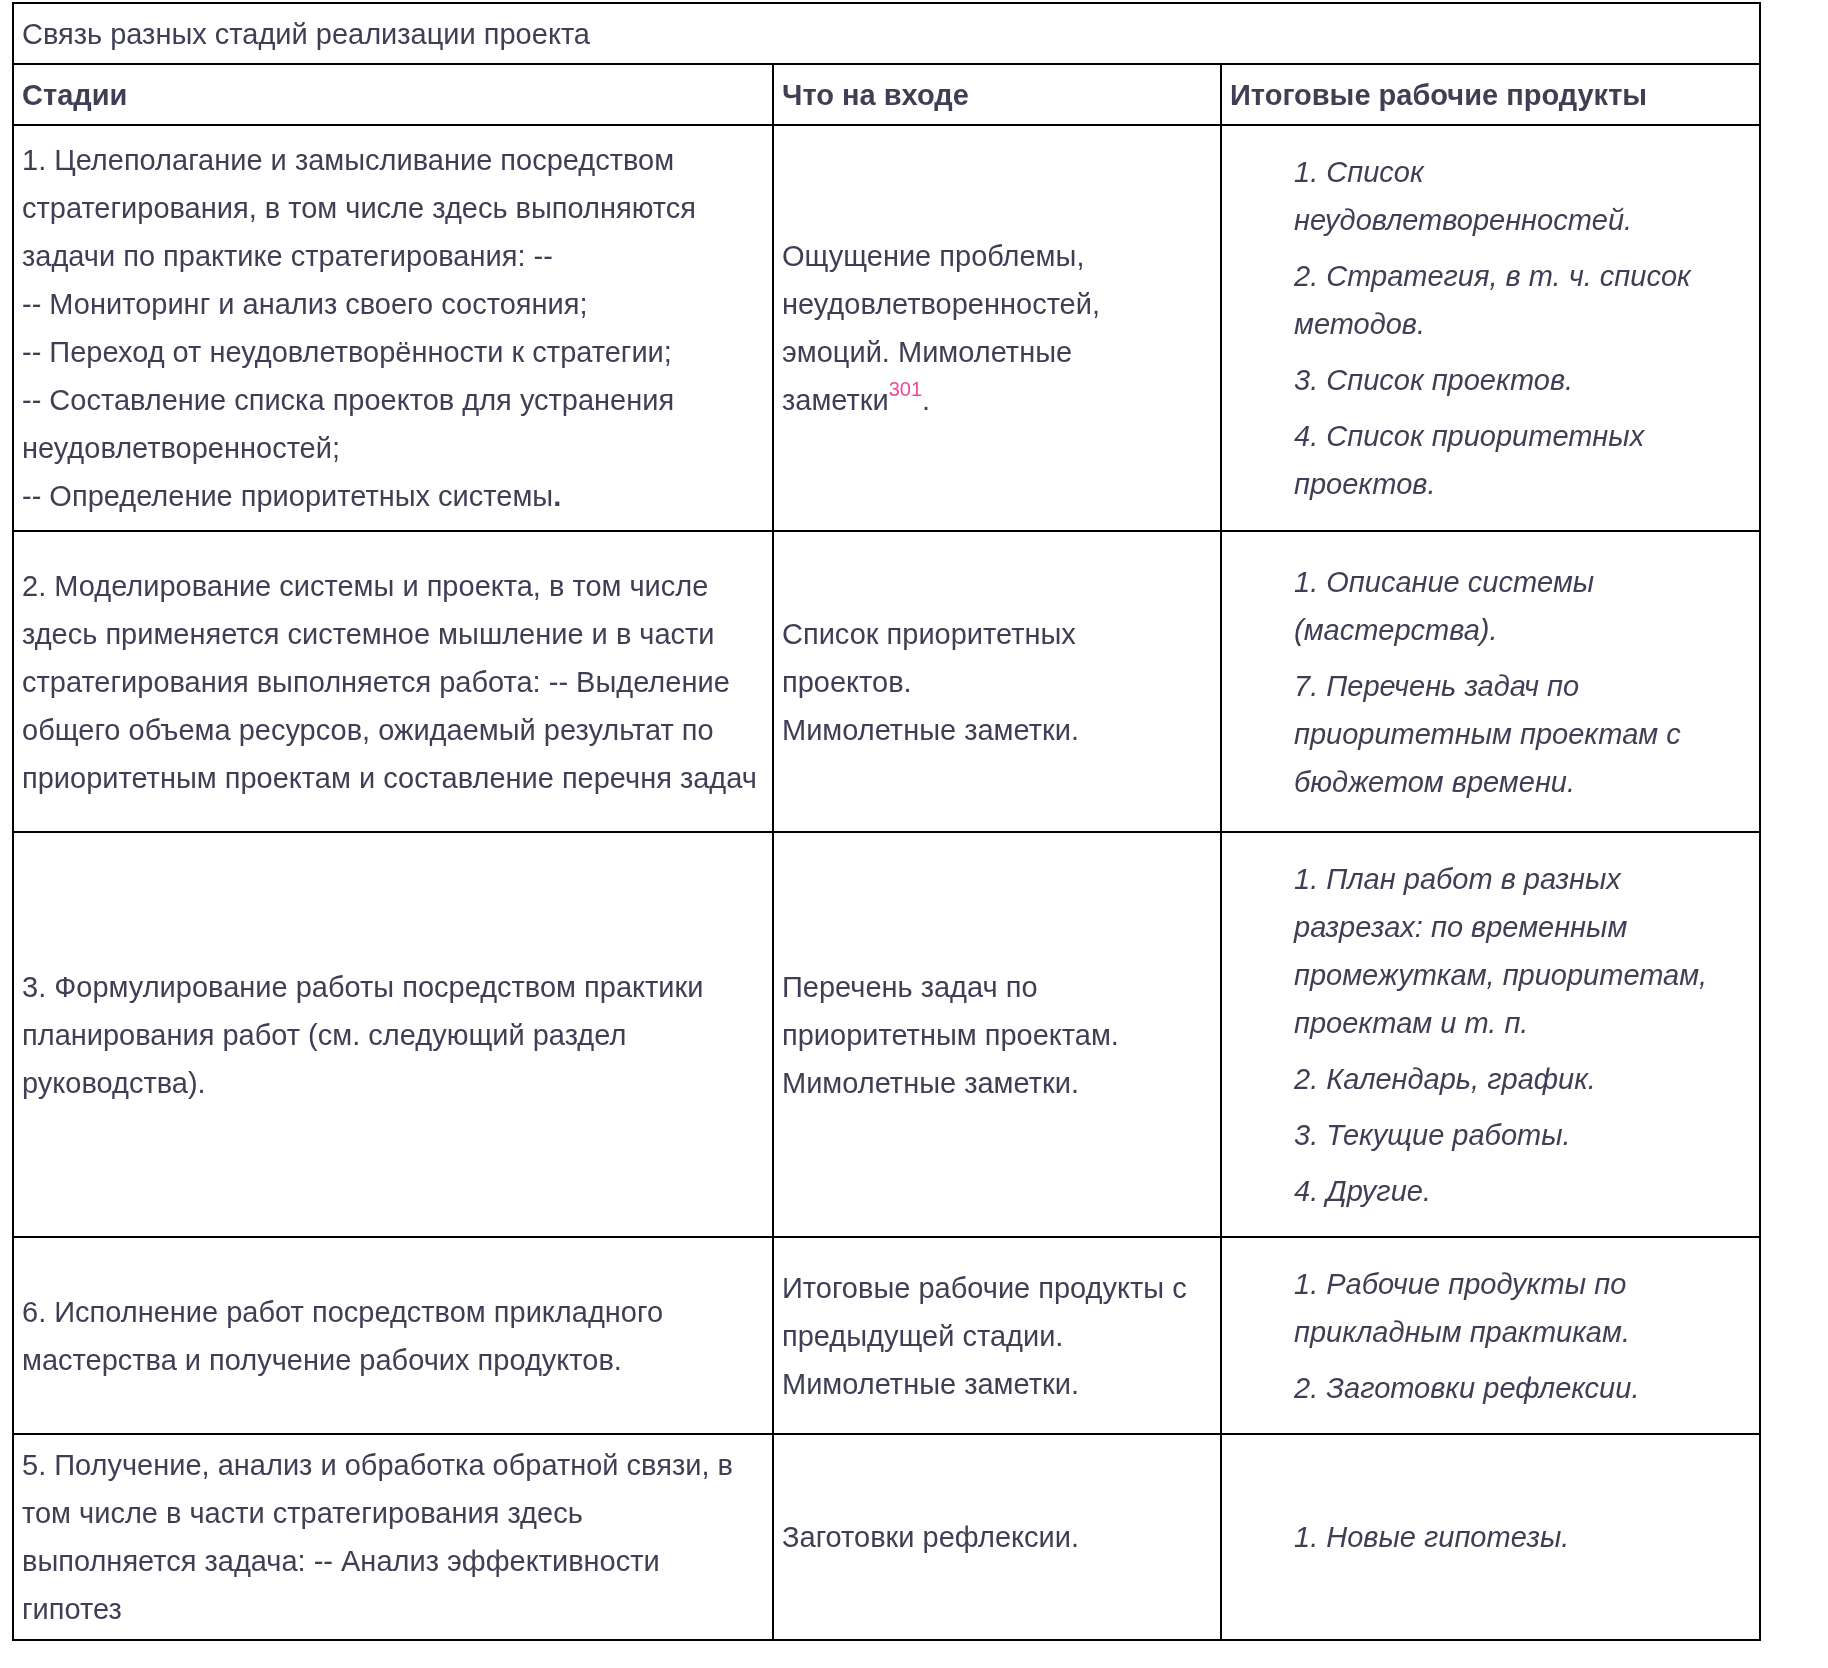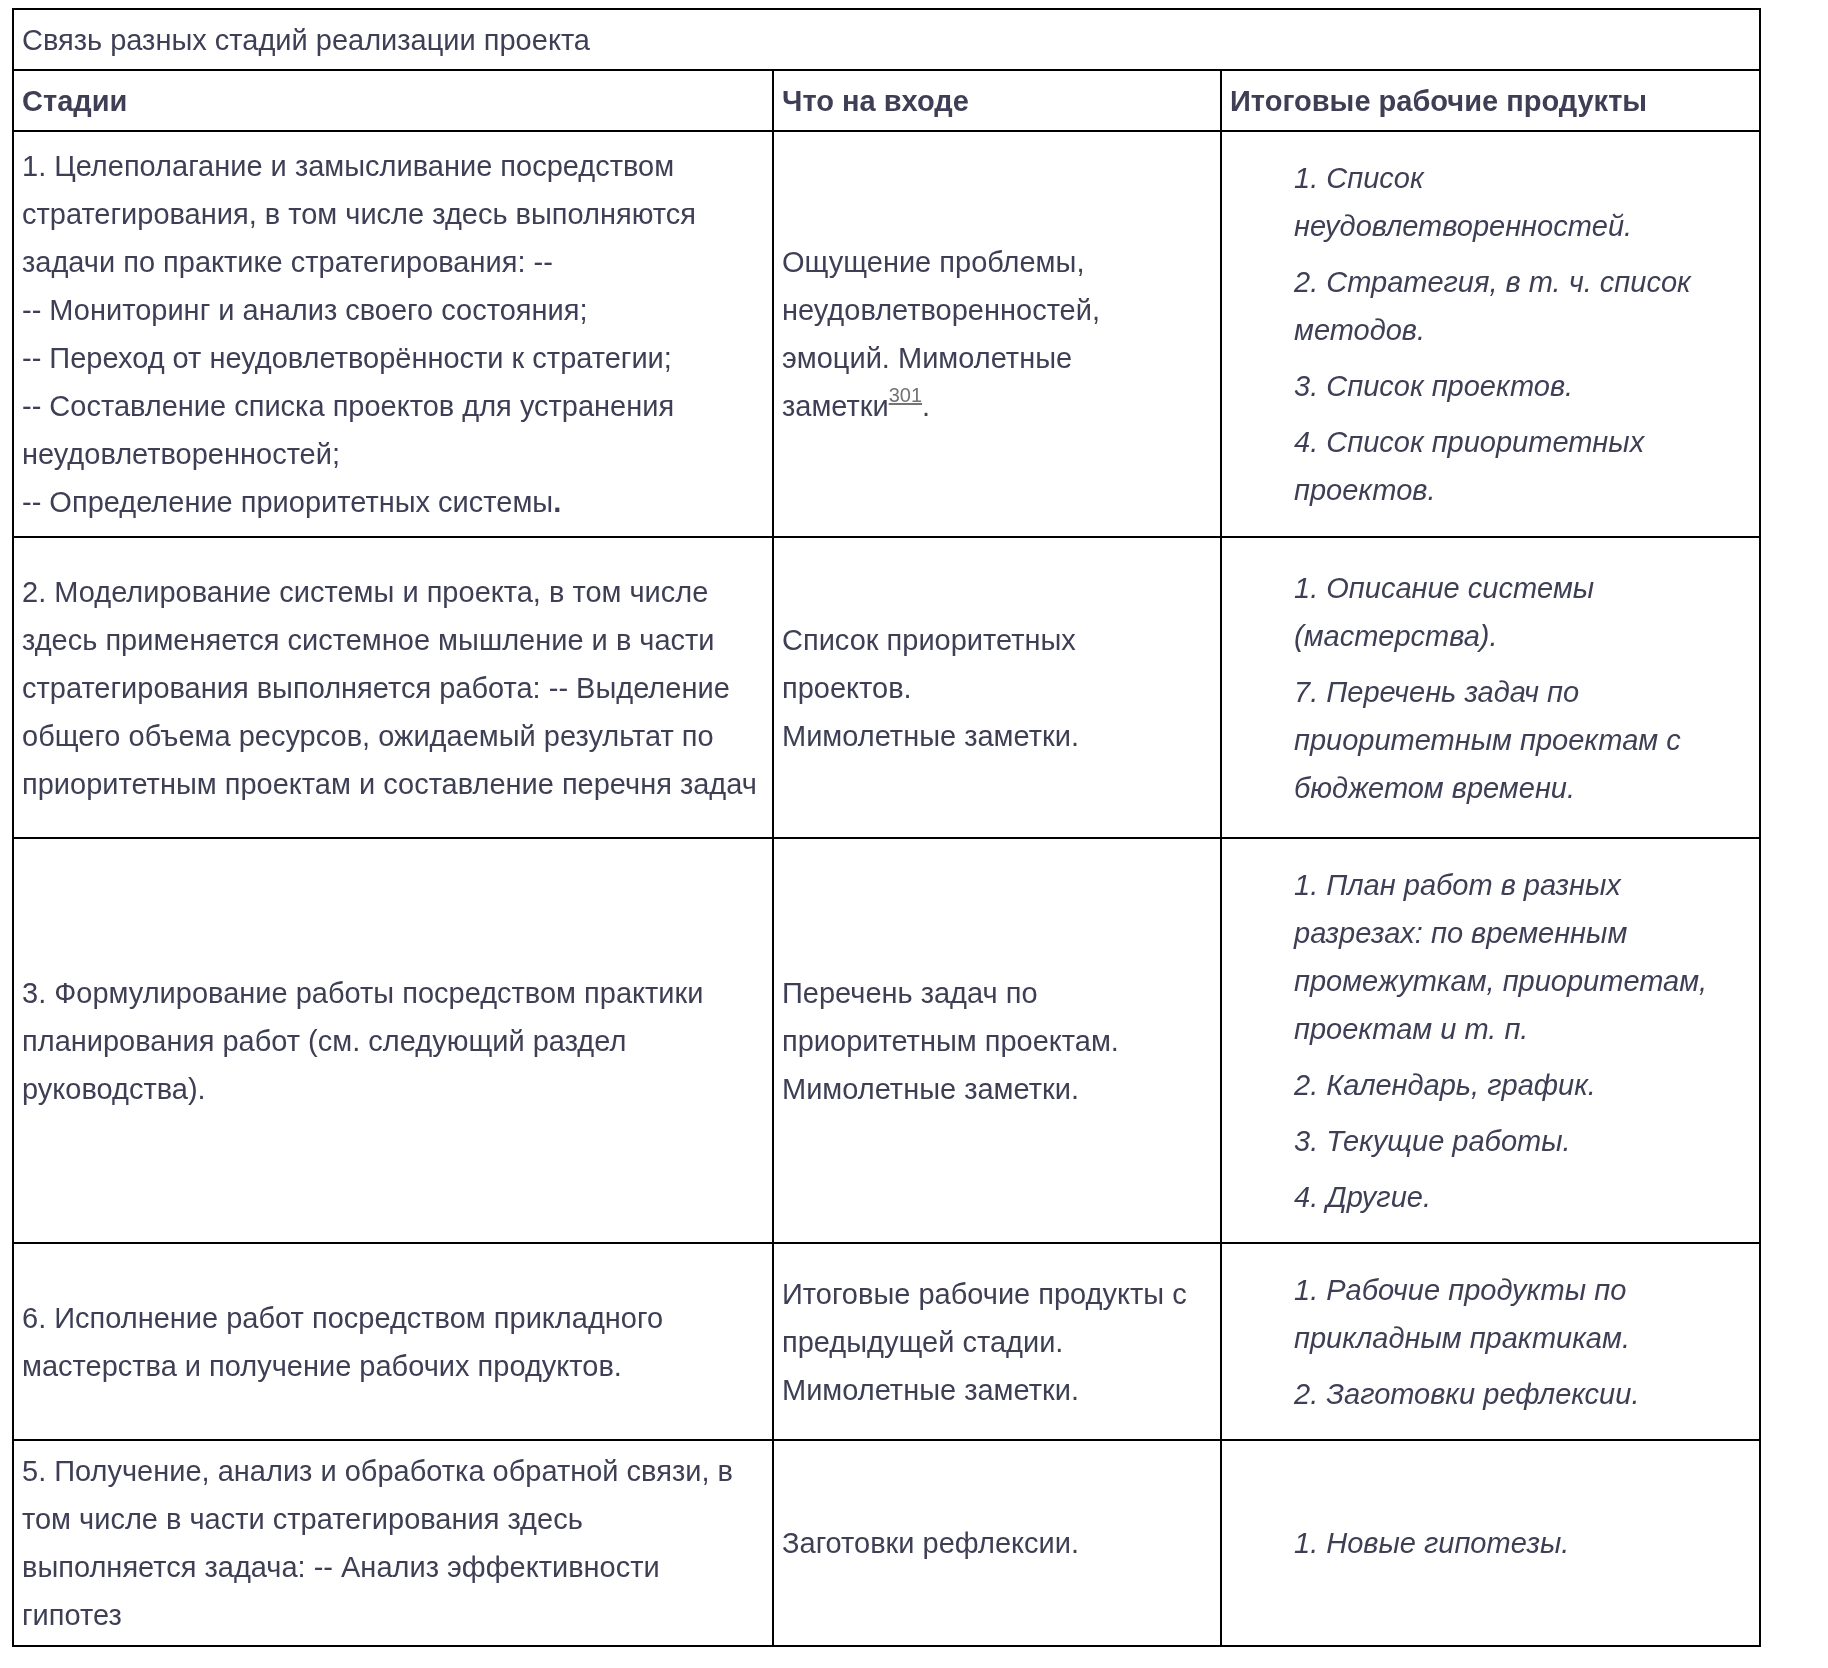--- a/index.html
+++ b/index.html
@@ -1,36 +1,36 @@
 <!DOCTYPE html>
 <html><head>
 <meta charset="utf-8">
 <style>
   html, body { margin: 0; padding: 0; background: #ffffff; }
   body { width: 1828px; height: 1668px; position: relative; overflow: hidden;
          font-family: "Liberation Sans", "DejaVu Sans", sans-serif; color: #3e3f55; }
-  table.stages { position: absolute; left: 12px; top: 8px; width: 1638px;
+  table.stages { position: absolute; left: 12px; top: 2px; width: 1638px;
                  border-collapse: collapse; table-layout: fixed; }
   table.stages td, table.stages th { border: 2.5px solid #000; padding: 0 8px; vertical-align: middle;
                  font-size: 29px; line-height: 48px; font-weight: normal; text-align: left; }
   .col1 { width: 760px; }
   .col2 { width: 448px; }
   .col3 { width: 539px; }
   tr.caption-row td { height: 59px; font-size: 29px; }
   tr.header-row th { height: 59px; font-weight: bold; }
   tr.r1 td { height: 404px; }
   tr.r2 td { height: 299px; margin-left: 20px; }
   tr.r3 td { height: 403px; }
   tr.r4 td { height: 195px; }
   tr.r5 td { height: 204px; margin-top: 40px; }
   .cell-line { display: block; }
   ol.products { list-style: none; margin: 0; padding: 0 0 0 64px; }
   ol.products li { margin: 0 0 8px 0; font-style: italic; }
   ol.products li:last-child { margin-bottom: 0; }
-  sup.fn { font-size: 20px; line-height: 0; vertical-align: 14px; text-decoration: underline; color: #737373; cursor: pointer; }
+  sup.fn { font-size: 20px; line-height: 0; vertical-align: 14px; color: #ec4899; cursor: pointer; }
   b.dot { font-weight: bold; }
 </style>
 </head>
 <body>
 
 <table class="stages">
   <colgroup>
       <col class="col1">
       <col class="col2">
       <col class="col3">

